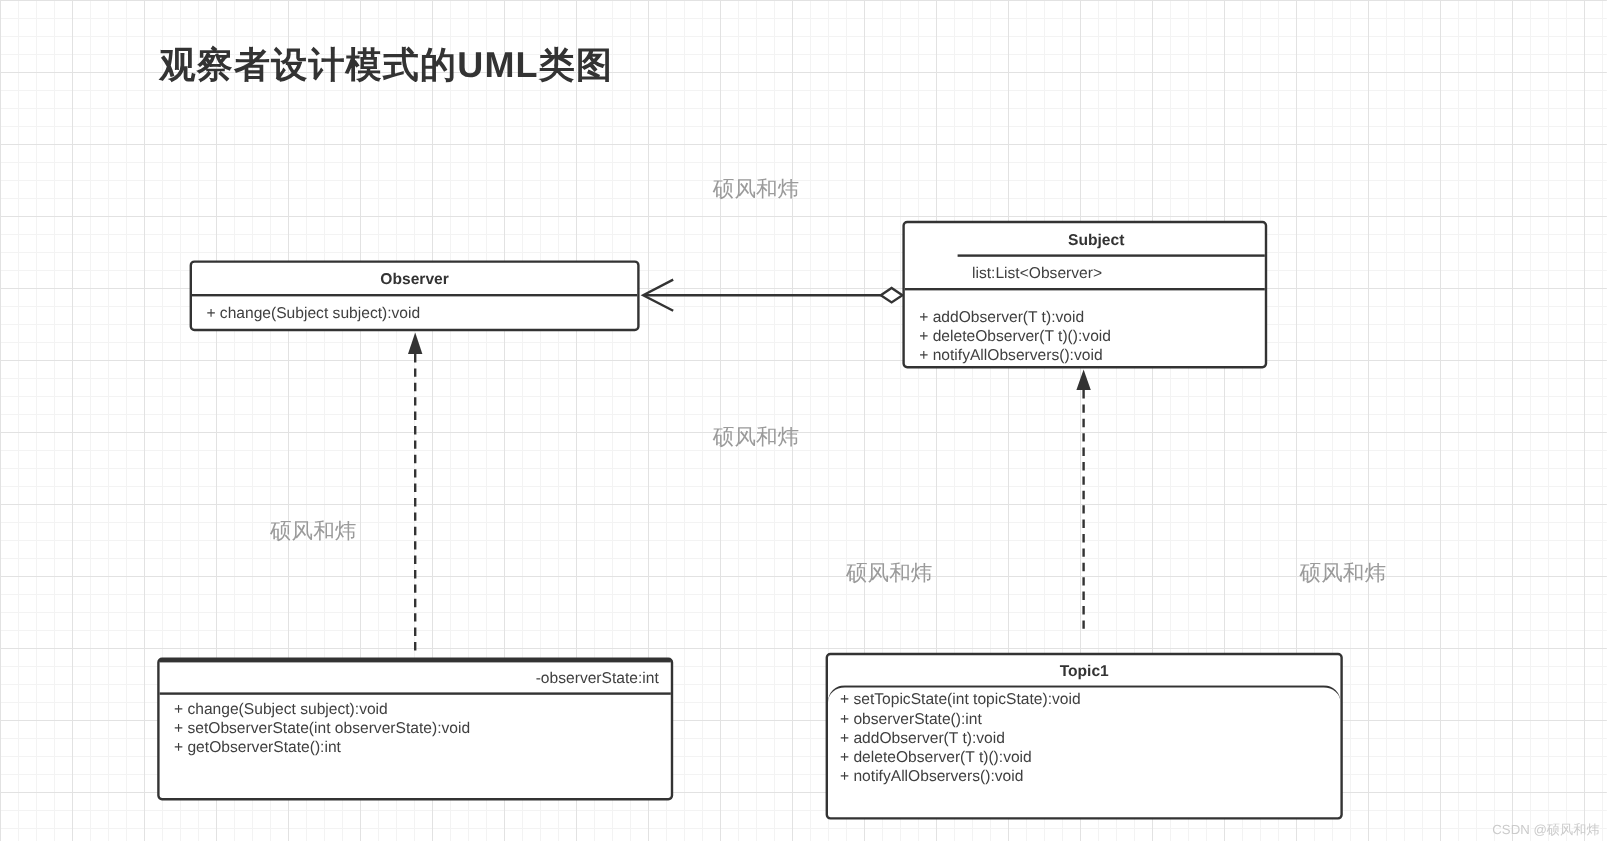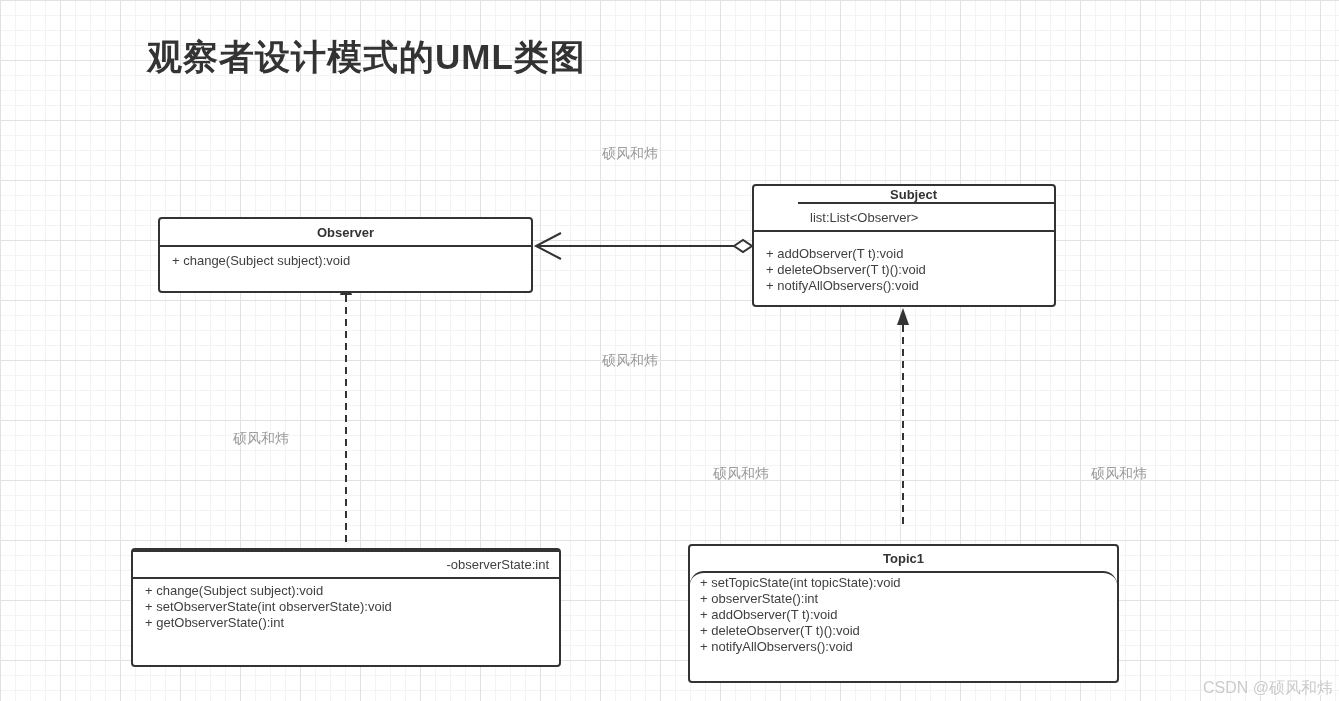--- a/index.html
+++ b/index.html
@@ -13,54 +13,54 @@
     overflow:hidden;
     background-color:#ffffff;
     background-image:
       linear-gradient(#e2e2e2 1px, transparent 1px),
       linear-gradient(90deg, #e2e2e2 1px, transparent 1px),
       linear-gradient(#f3f3f3 1px, transparent 1px),
       linear-gradient(90deg, #f3f3f3 1px, transparent 1px);
     background-size:60px 60px,60px 60px,15px 15px,15px 15px;
   }
   .page-title{
-    position:absolute;left:147px;top:34px;
-    font-size:35px;font-weight:bold;color:#333;
+    position:absolute;left:133px;top:34px;
+    font-size:30px;font-weight:bold;color:#333;
     letter-spacing:1px;white-space:nowrap;
   }
   .uml-class{
     position:absolute;box-sizing:border-box;
     background:#fff;border:2px solid #333;border-radius:4px;
     color:#3f3f3f;font-size:13px;overflow:visible;
   }
   .uml-title{
     text-align:center;font-weight:bold;color:#333;
     display:flex;align-items:center;justify-content:center;
   }
   .uml-section{border-top:2px solid #333;box-sizing:border-box;padding:0 10px;}
   .uml-attr{display:flex;align-items:center;padding-left:12px;}
   .uml-method{line-height:16px;white-space:nowrap;}
   .watermark{
     position:absolute;width:120px;text-align:center;
-    font-size:14px;color:#9b9b9b;white-space:nowrap;
+    font-size:18px;color:#9b9b9b;white-space:nowrap;
     transform:translateX(-50%);
   }
   .credit{
     position:absolute;right:6px;bottom:2px;
-    font-size:16px;color:#cbcbcb;white-space:nowrap;
+    font-size:11px;color:#cbcbcb;white-space:nowrap;
     text-shadow:1px 1px 0 #ffffff;
   }
   svg.overlay{position:absolute;left:0;top:0;pointer-events:none;}
 
   
-  #cls-observer {left:158px;top:217px;width:375px;height:76px;}
+  #cls-observer {left:158px;top:217px;width:375px;height:59px;}
   #cls-observer  .uml-title{height:26px;}
   #cls-observer  .m-area{height:29px;display:flex;align-items:center;padding-left:12px;}
   #cls-subject  {left:752px;top:184px;width:304px;height:123px;}
-  #cls-subject   .uml-title{height:16px;margin-left:19px;}
+  #cls-subject   .uml-title{height:26px;margin-left:19px;}
   #cls-subject   .a-area{height:28px;margin-left:44px;}
   #cls-subject   .m-area{padding-top:14px;padding-left:12px;}
   #cls-observer1{left:131px;top:548px;width:430px;height:119px;}
   #cls-observer1 .uml-title{height:24px;}
   #cls-observer1 .a-area{height:27px;justify-content:flex-end;}
   #cls-observer1 .m-area{padding-top:4px;padding-left:12px;}
   #cls-topic1   {left:688px;top:544px;width:431px;height:139px;}
   #cls-topic1    .uml-title{height:25px;}
   #cls-topic1    .a-area{height:28px;}
   #cls-topic1    .m-area{padding-top:2px;border-radius:14px;}

